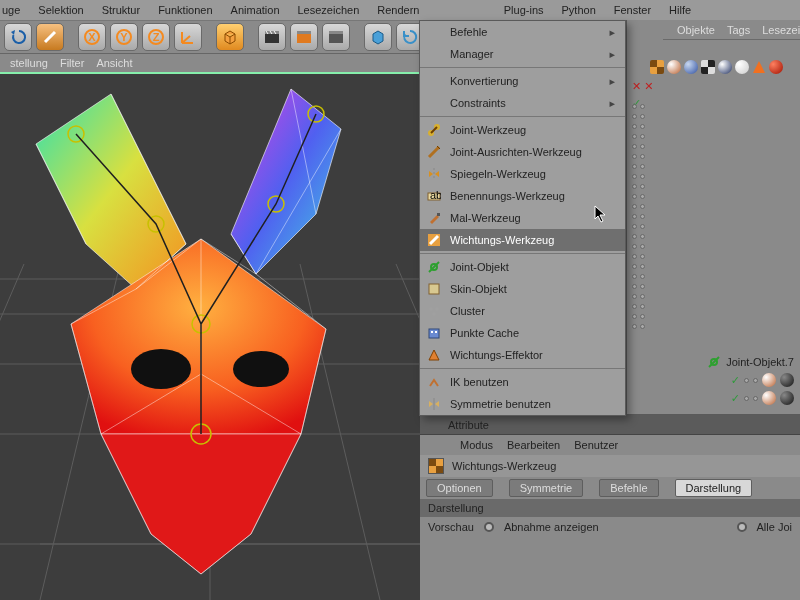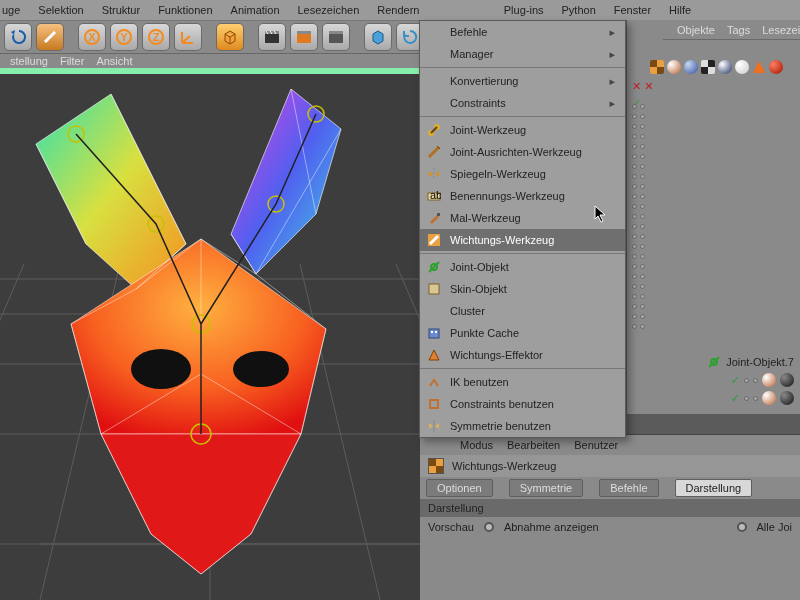--- a/index.html
+++ b/index.html
@@ -12,21 +12,21 @@
   .menubar .mitem.active { background: #3b3b3b; color: #eee; margin-top: 39px; }
   .menubar .mitem.cut { padding-left: 0; }
 
   
   .toolbar { position: absolute; left: 0; top: 20px; right: 0; height: 34px; background: #8a8a8a; border-top: 1px solid #777; border-bottom: 1px solid #666; display: flex; align-items: center; padding: 2px 4px; gap: 4px; }
   .tbtn { width: 28px; height: 28px; border-radius: 5px; background: linear-gradient(#d7d7d7,#a9a9a9); border: 1px solid #6a6a6a; display: flex; align-items: center; justify-content: center; }
   .tbtn svg { display: block; }
   .tsep { width: 6px; }
 
   
-  .subbar { position: absolute; left: 0; top: 54px; height: 20px; right: 0; background: #8a8a8a; border-bottom: 6px solid #86efac; display: flex; align-items: center; gap: 12px; padding-left: 10px; }
+  .subbar { position: absolute; left: 0; top: 54px; height: 20px; right: 0; background: #8a8a8a; border-bottom: 2px solid #86efac; display: flex; align-items: center; gap: 12px; padding-left: 10px; }
   .subbar span { color: #ddd; }
 
   
   .viewport { position: absolute; left: 0; top: 74px; width: 420px; height: 526px; background: #3d3d3d; }
   .grid-floor { position: absolute; left: 0; right: 0; bottom: 0; top: 150px; }
   .grid-floor line { stroke: #5d5d5d; stroke-width: 1; }
   
   .bunny { position: absolute; left: 16px; top: 0; width: 380px; height: 520px; }
 
   
@@ -380,28 +380,20 @@
         <span class="ddicon">
           <svg width="14" height="14">
             <path d="M3 11 L7 5 L11 11" stroke="#c07030" stroke-width="2" fill="none"></path>
           </svg>
         </span>
         <span>IK benutzen</span>
       </div>
     <div class="dditem">
         <span class="ddicon">
           <svg width="14" height="14">
-            <rect x="3" y="3" width="8" height="8" fill="none" stroke="#c07030" stroke-width="2"></rect>
-          </svg>
-        </span>
-        <span>Constraints benutzen</span>
-      </div>
-    <div class="dditem">
-        <span class="ddicon">
-          <svg width="14" height="14">
             <path d="M7 1 L7 13" stroke="#888"></path>
             <path d="M2 4 L6 7 L2 10 Z" fill="#d8b060"></path>
             <path d="M12 4 L8 7 L12 10 Z" fill="#d8b060"></path>
           </svg>
         </span>
         <span>Symmetrie benutzen</span>
       </div>
   </div>
 
   <svg class="cursor" width="16" height="20">

